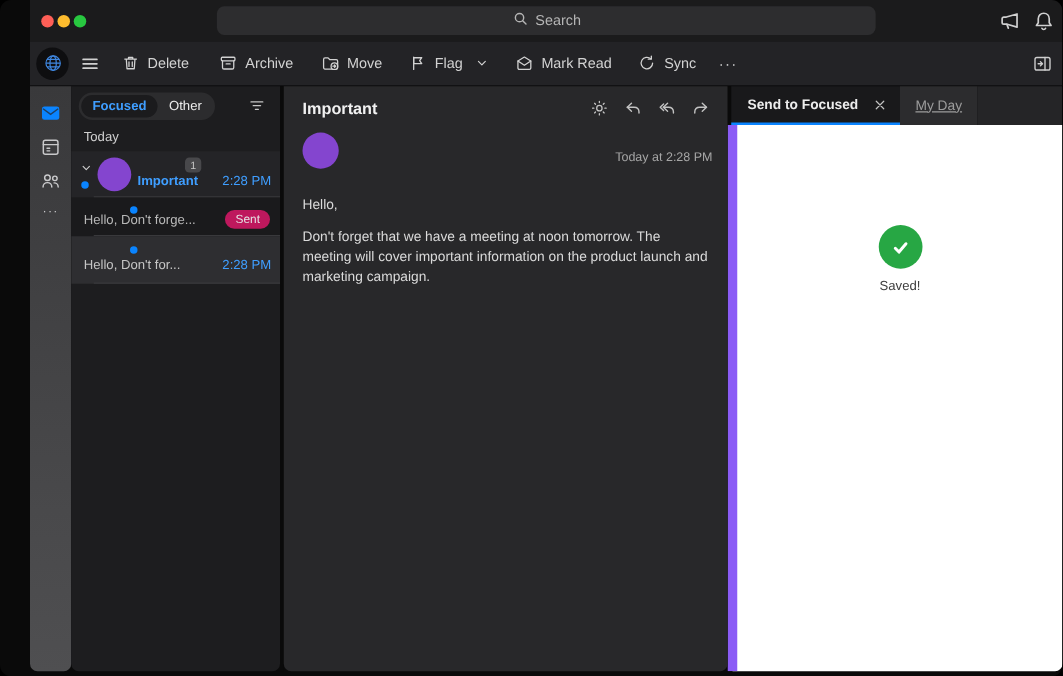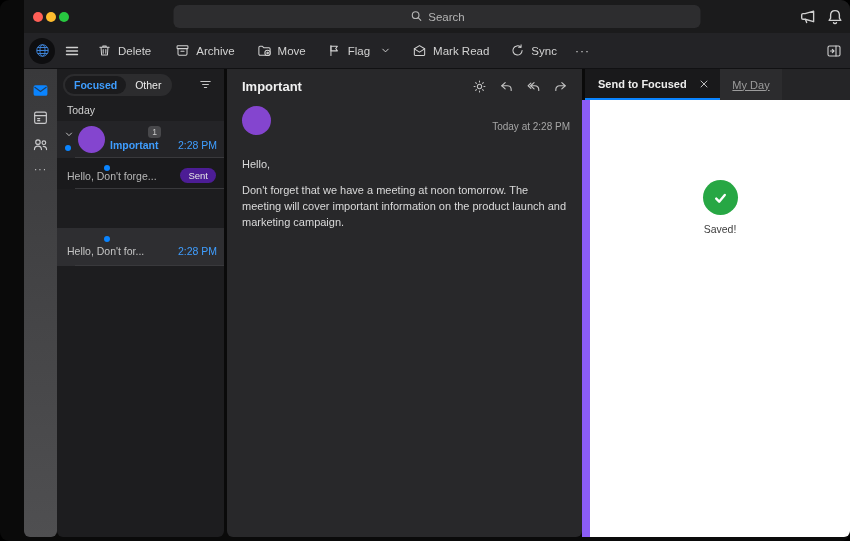--- a/index.html
+++ b/index.html
@@ -57,37 +57,37 @@
   .list-header { height:31px; display:flex; align-items:center; padding:0 11px 0 6px; }
   .seg { display:flex; align-items:center; background:#2c2c2e; border-radius:11px; height:22px; padding:2px; }
   .seg-btn { height:18px; padding:0 9px; border-radius:9px; font-size:10.5px;
     display:flex; align-items:center; border:none; background:none; color:#ececec; font-family:inherit; }
   .seg-btn.active { background:#1b1b1d; color:#3f9eff; font-weight:700; }
   .filter-btn { margin-left:auto; color:#c6c6c6; background:none; border:none; padding:0; }
   .today { height:21px; padding:4px 0 0 10px; font-size:10.5px; color:#d0d0d0; }
   .row { position:relative; }
   .row-thread { height:37px; background:#242427; }
   .row-sub1 { height:31px; background:#1a1a1c; }
-  .row-sub2 { height:38px; background:#2e2e31;margin-top:39px; }
+  .row-sub2 { height:38px; background:#2e2e31; }
   .sep { position:absolute; left:18px; right:0; bottom:0; height:1px; background:#39393c; }
   .chev { position:absolute; left:7px; top:9px; color:#cfcfcf; }
   .udot { position:absolute; width:6px; height:6px; border-radius:50%; background:#0a84ff; }
   .row-thread .udot { left:8px; top:24px; }
   .avatar-s { position:absolute; left:21px; top:5px; width:27px; height:27px; border-radius:50%; background:#8445cf; }
   .cnt-badge { position:absolute; left:91px; top:5px; min-width:13px; height:12px; border-radius:3.5px;
     background:#48484b; color:#c9c9c9; font-size:8.5px; display:flex; align-items:center; justify-content:center; padding:0 3px; }
   .sender { position:absolute; left:53px; bottom:7px; color:#3f9eff; font-size:10.5px; font-weight:700; }
   .row-time { position:absolute; right:7px; bottom:7px; color:#3f9eff; font-size:10.5px; }
   .row-sub1 .udot { left:47px; top:7px; }
   .row-sub2 .udot { left:47px; top:8px; }
   .preview { position:absolute; left:10px; bottom:7px; color:#b8b8b8; font-size:10.5px; }
   .row-sub2 .preview { bottom:9px; color:#c5c5c5; }
   .row-sub2 .row-time { bottom:9px; }
   .sent-badge { position:absolute; right:8px; bottom:6px; height:15px; padding:0 8px; border-radius:7.5px;
-    background:#4c1d95; color:#e5e5e5; font-size:9.5px; display:flex; align-items:center; }
+    background:#be185d; color:#e5e5e5; font-size:9.5px; display:flex; align-items:center; }
   .vdiv { width:3px; background:#0a0a0a; flex:none; }
   
   .readpane { flex:1; background:#28282a; border-radius:0 0 6px 6px; position:relative; padding:10px 14px 0 15px; }
   .subject { font-size:13px; font-weight:700; color:#f1f1f1; }
   .rp-icons { position:absolute; top:10px; right:14px; display:flex; gap:12px; color:#c3c3c3; }
   .rp-icon-btn { background:none; border:none; padding:0; color:#c3c3c3; }
   .rp-date { position:absolute; top:20px; right:12px; font-size:10px; color:#a6a6a6;margin-top:32px; }
   .rp-avatar { width:29px; height:29px; border-radius:50%; background:#8445cf; margin-top:12px; }
   .rp-greeting { margin-top:23px; font-size:11px; color:#dadada; }
   .rp-body { margin-top:13px; font-size:11px; color:#dadada; line-height:1.45; max-width:358px; }

